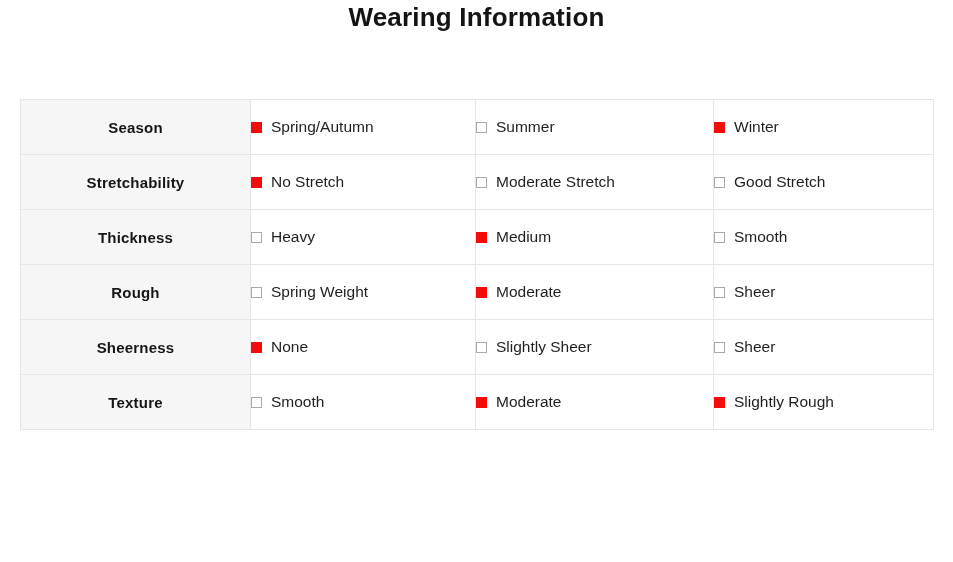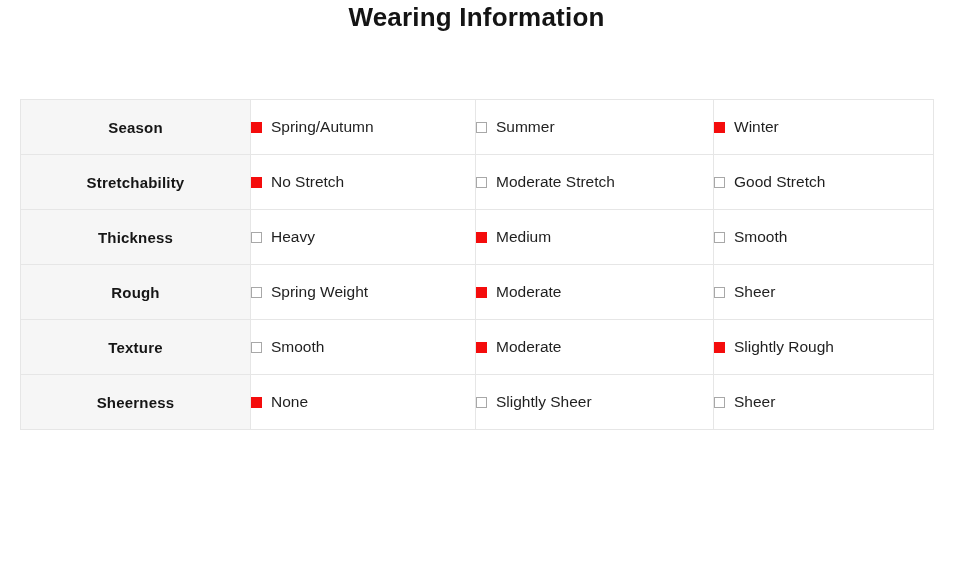--- a/index.html
+++ b/index.html
@@ -193,58 +193,58 @@
               </div>
             </td>
             <td class="opt-cell c3">
               <div class="opt">
                 <span class="box off"></span>
                 <span class="opt-label">Sheer</span>
               </div>
             </td>
           </tr>
           <tr>
+            <td class="row-label">Sheerness</td>
+            <td class="opt-cell c1">
+              <div class="opt">
+                <span class="box on"></span>
+                <span class="opt-label">None</span>
+              </div>
+            </td>
+            <td class="opt-cell c2">
+              <div class="opt">
+                <span class="box off"></span>
+                <span class="opt-label">Slightly Sheer</span>
+              </div>
+            </td>
+            <td class="opt-cell c3">
+              <div class="opt">
+                <span class="box off"></span>
+                <span class="opt-label">Sheer</span>
+              </div>
+            </td>
+          </tr>
+          <tr>
             <td class="row-label">Texture</td>
             <td class="opt-cell c1">
               <div class="opt">
                 <span class="box off"></span>
                 <span class="opt-label">Smooth</span>
               </div>
             </td>
             <td class="opt-cell c2">
               <div class="opt">
                 <span class="box on"></span>
                 <span class="opt-label">Moderate</span>
               </div>
             </td>
             <td class="opt-cell c3">
               <div class="opt">
                 <span class="box on"></span>
                 <span class="opt-label">Slightly Rough</span>
-              </div>
-            </td>
-          </tr>
-          <tr>
-            <td class="row-label">Sheerness</td>
-            <td class="opt-cell c1">
-              <div class="opt">
-                <span class="box on"></span>
-                <span class="opt-label">None</span>
-              </div>
-            </td>
-            <td class="opt-cell c2">
-              <div class="opt">
-                <span class="box off"></span>
-                <span class="opt-label">Slightly Sheer</span>
-              </div>
-            </td>
-            <td class="opt-cell c3">
-              <div class="opt">
-                <span class="box off"></span>
-                <span class="opt-label">Sheer</span>
               </div>
             </td>
           </tr>
         </tbody>
     </table>
   </div>
 
 </div>
 
 </body></html>

